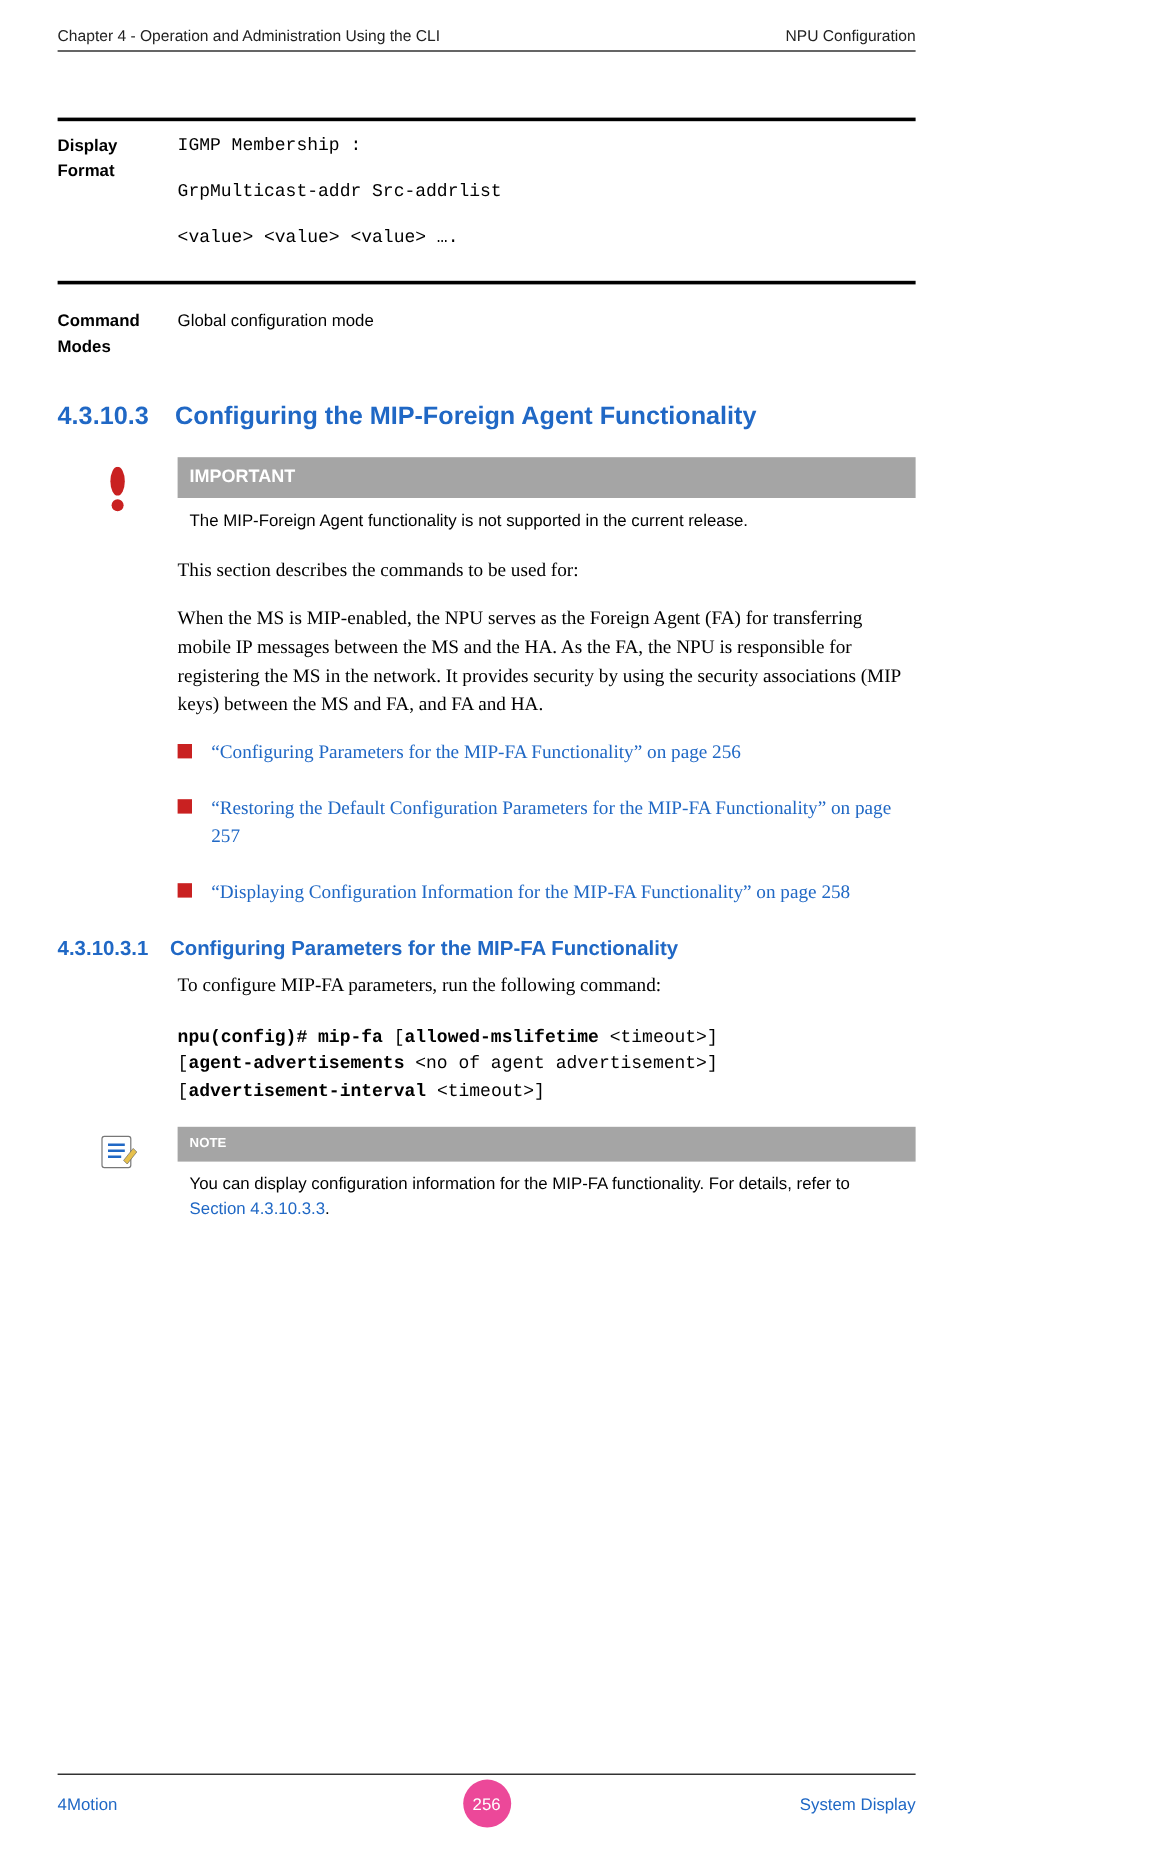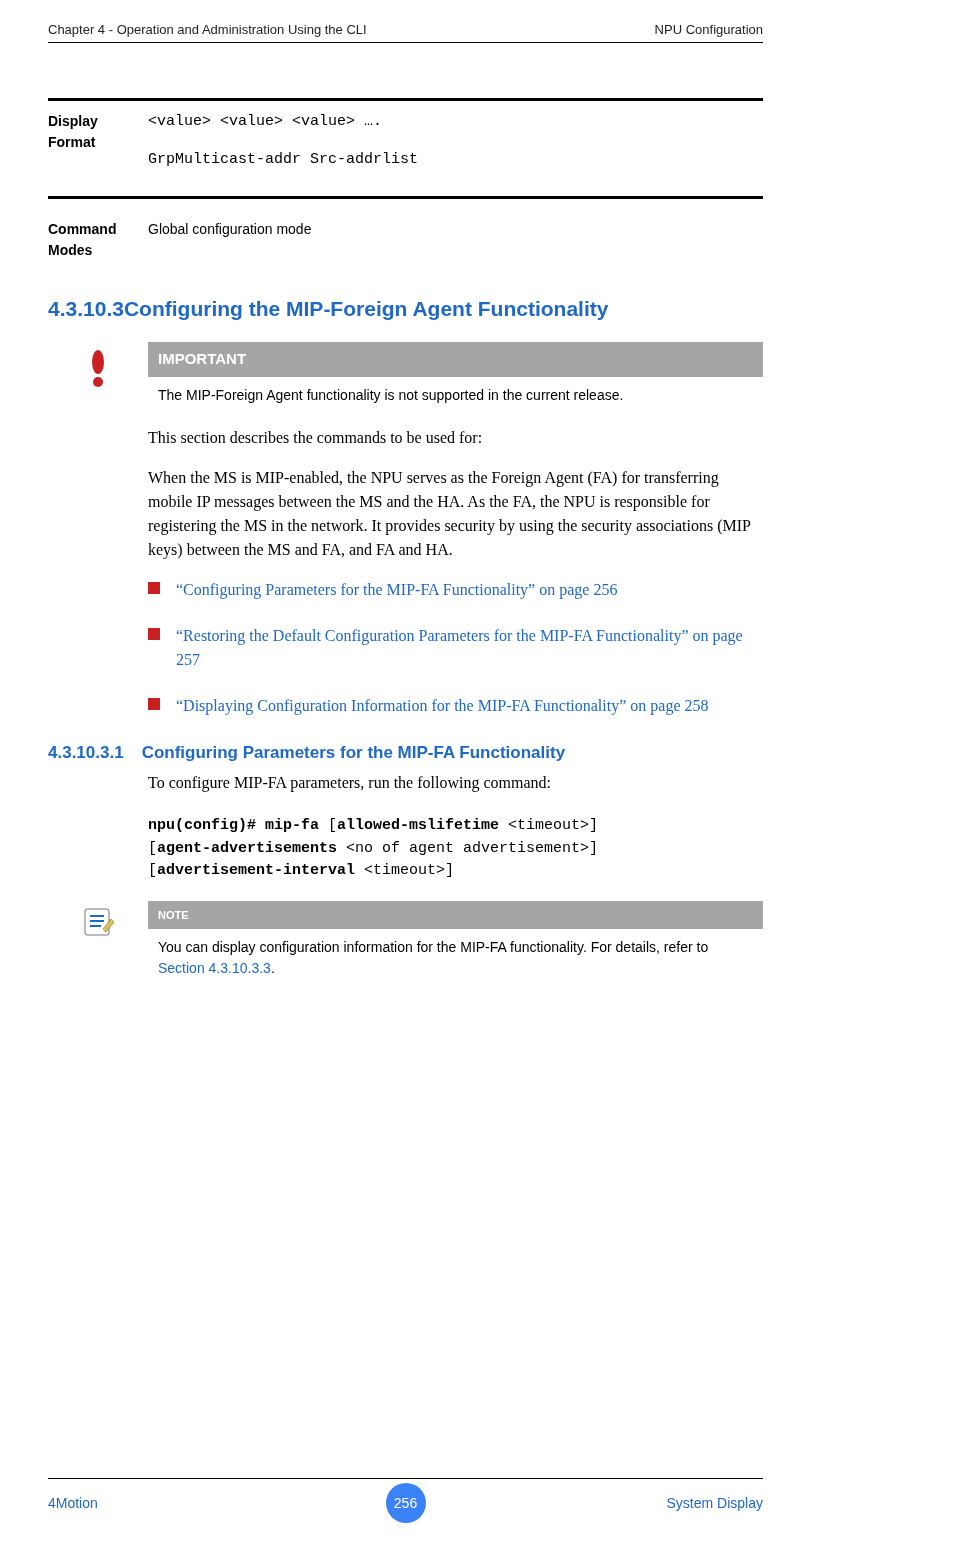--- a/index.html
+++ b/index.html
@@ -60,20 +60,21 @@
       font-weight: bold;
       font-size: 21px;
     }
     .section-title-blue {
       color: #2068c5;
       font-weight: bold;
       font-size: 21px;
     }
     .section-heading {
       display: flex;
+      gap: 22px;
       margin-top: 32px;
       margin-bottom: 18px;
     }
     .important-box {
       display: flex;
       margin-bottom: 18px;
     }
     .important-icon-cell {
       width: 100px;
       display: flex;
@@ -155,21 +156,21 @@
       display: flex;
       align-items: center;
       justify-content: space-between;
       font-size: 14px;
       color: #2068c5;
     }
     .page-badge {
       width: 40px;
       height: 40px;
       border-radius: 50%;
-      background: #3b82f6;
+      background: #ec4899;
       color: #fff;
       display: flex;
       align-items: center;
       justify-content: center;
       font-size: 14px;
       margin: 0 auto;
     }
     .footer-left, .footer-right { width: 200px; }
     .footer-right { text-align: right; }
     .section-link { color: #2068c5; font-size: 14px; }
@@ -183,22 +184,23 @@
     <span>Chapter 4 - Operation and Administration Using the CLI</span>
     <span>NPU Configuration</span>
   </div>
   <div class="header-rule"></div>
 
   <div class="table-block">
     <div class="table-block-hr"></div>
     <div class="table-row">
       <div class="table-label">Display Format</div>
       <div class="table-content">
+        <div class="mono mono-line">IGMP Membership :</div>
+        <div class="mono mono-line">GrpMulticast-addr   Src-addrlist</div>
         <div class="mono mono-line">&lt;value&gt;        &lt;value&gt; &lt;value&gt; ….</div>
-        <div class="mono mono-line">GrpMulticast-addr   Src-addrlist</div>
       </div>
     </div>
     <div class="table-block-hr" style="margin-top:8px;"></div>
     <div class="table-row" style="margin-top:20px;">
       <div class="table-label">Command Modes</div>
       <div class="table-content normal-text">Global configuration mode</div>
     </div>
   </div>
 
   <div class="section-heading">

